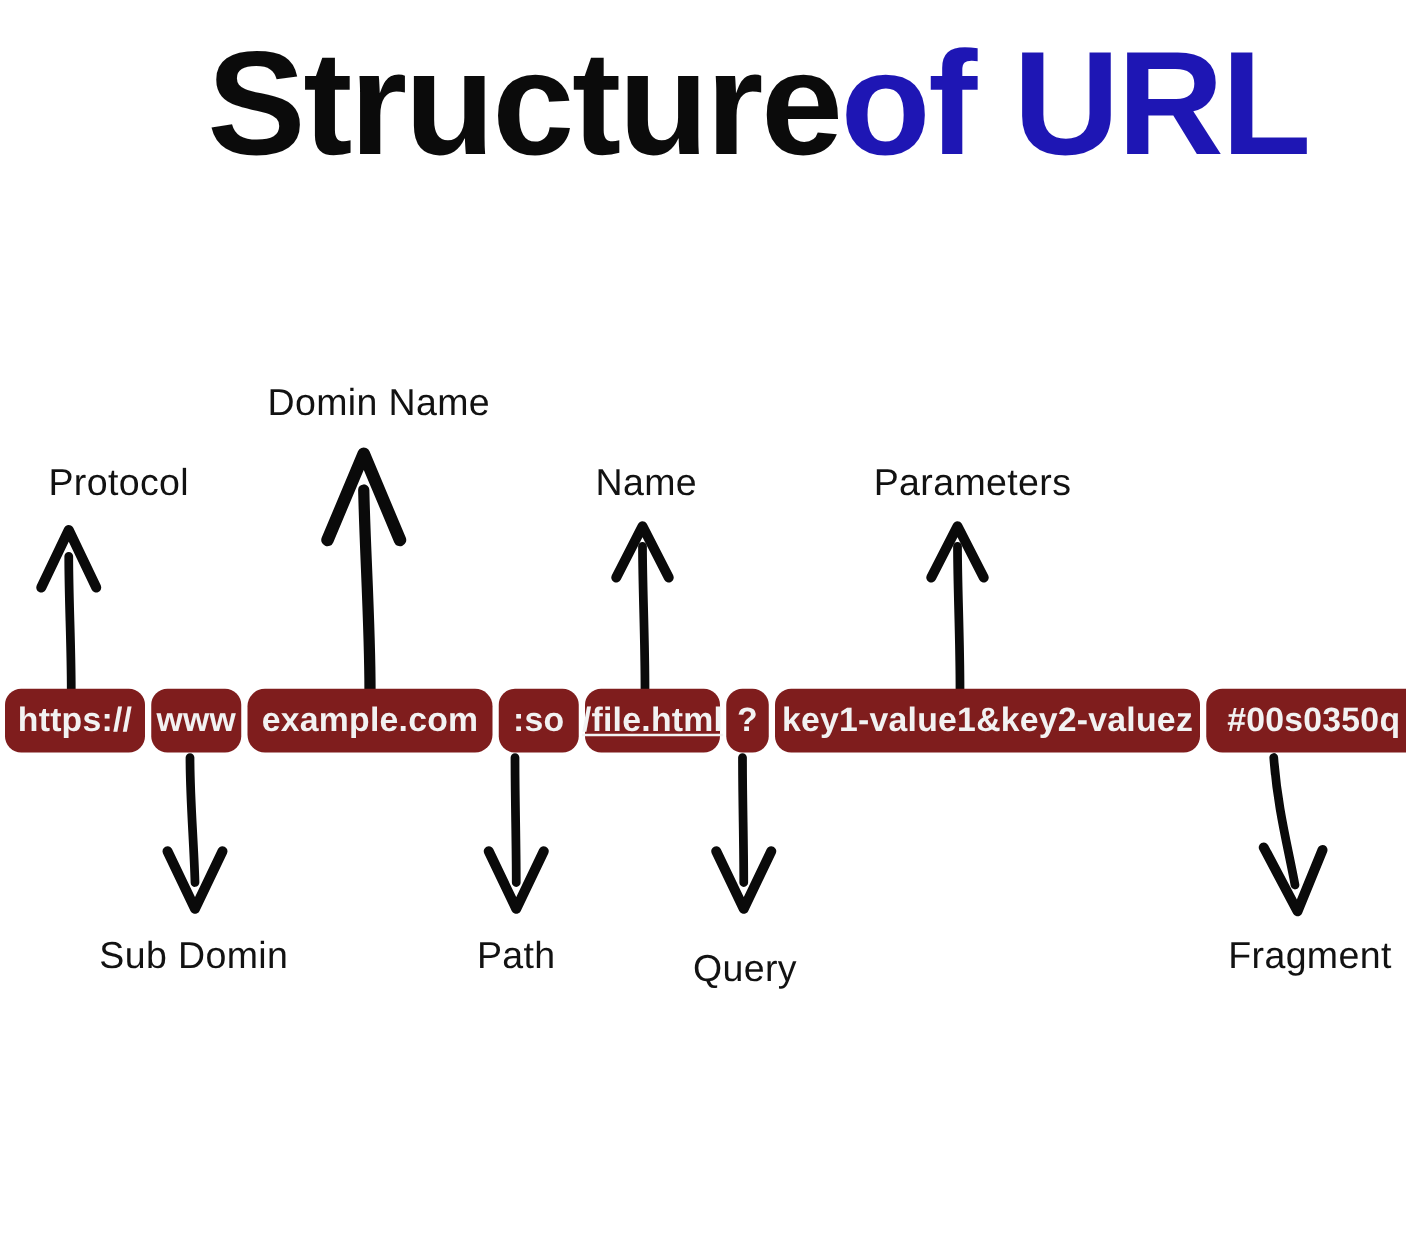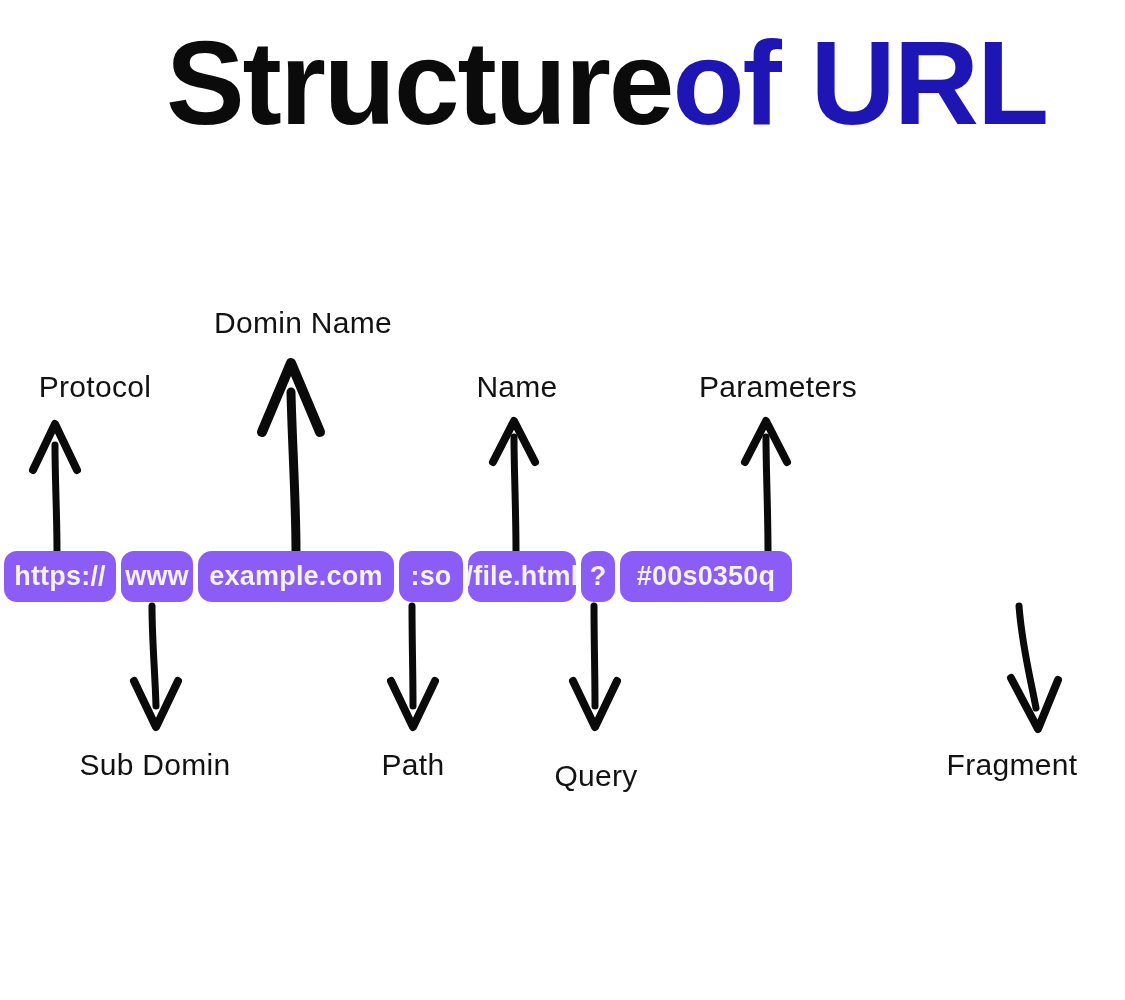--- a/index.html
+++ b/index.html
@@ -53,38 +53,38 @@
   .url-bar {
     position: absolute;
     left: 4px;
     top: 551px;
     height: 51px;
     display: flex;
     align-items: stretch;
     gap: 5px;
   }
   .seg {
-    background: #8b5cf6;
+    background: #7f1d1d;
     color: #f2f2f2;
     border-radius: 13px;
     display: flex;
     align-items: center;
     justify-content: center;
     font-size: 27px;
     font-weight: 700;
     letter-spacing: 0.2px;
     padding: 0 13px;
     box-sizing: border-box;
     white-space: nowrap;
   }
   .seg.s-protocol   { width: 112px; }
   .seg.s-subdomain  { width: 72px; }
   .seg.s-domain     { width: 196px; border-radius: 14px; }
   .seg.s-port       { width: 64px; }
-  .seg.s-path       { width: 108px; }
+  .seg.s-path       { width: 108px; text-decoration: underline; }
   .seg.s-query      { width: 34px; }
   .seg.s-parameters { width: 340px; }
   .seg.s-fragment   { width: 172px; }
 
   
   .arrows {
     position: absolute;
     left: 0;
     top: 0;
     width: 1125px;
@@ -100,21 +100,21 @@
   <div class="title"><span class="t-black">Structure</span><span class="t-blue">of URL</span></div>
 
   <div class="label" style="left:95px;  top:372px;">Protocol</div>
   <div class="label" style="left:303px; top:308px;">Domin Name</div>
   <div class="label" style="left:517px; top:372px;">Name</div>
   <div class="label" style="left:155px; top:750px;">Sub Domin</div>
 
   <div class="label" style="left:778px; top:372px;">Parameters</div>
   <div class="label" style="left:413px; top:750px;">Path</div>
   <div class="label" style="left:596px; top:750px;margin-top:11px;">Query</div>
-  <div class="label" style="left:1012px;top:750px;">Fragment</div>
+  <div class="label" style="left:1048px;top:750px;">Fragment</div>
 
   <svg class="arrows" viewBox="0 0 1125 1000" aria-hidden="true">
     <g fill="none" stroke="#0a0a0a" stroke-linecap="round" stroke-linejoin="round">
 
       <g>
         <path d="M57 552 C 57 515, 55 480, 55 445" stroke-width="7"></path>
         <path d="M33 470 L 55 424 L 77 470" stroke-width="8"></path>
       </g>
 
       <g>
@@ -155,16 +155,17 @@
     </g>
   </svg>
 
   <div class="url-bar">
     <div class="seg s-protocol">https://</div>
     <div class="seg s-subdomain">www</div>
     <div class="seg s-domain">example.com</div>
     <div class="seg s-port">:so</div>
     <div class="seg s-path">/file.html</div>
     <div class="seg s-query">?</div>
+    <div class="seg s-parameters">key1-value1&amp;key2-valuez</div>
     <div class="seg s-fragment">#00s0350q</div>
   </div>
 
 </div>
 
 </body></html>

